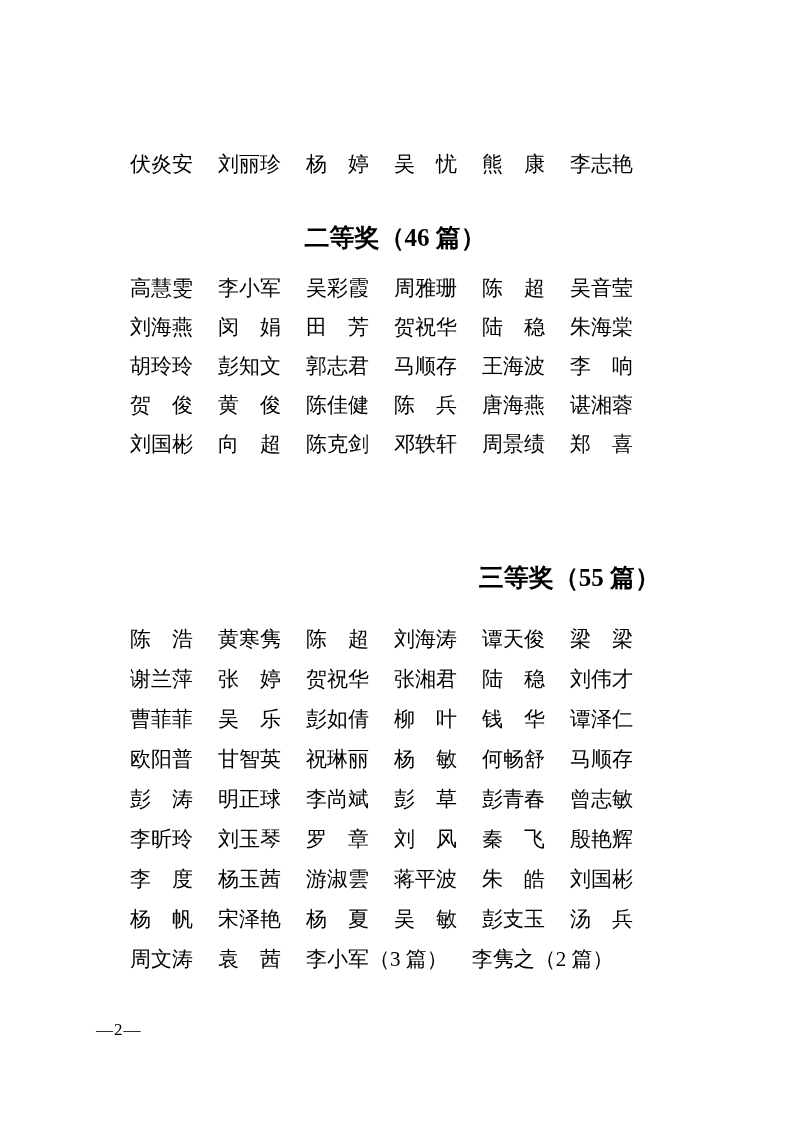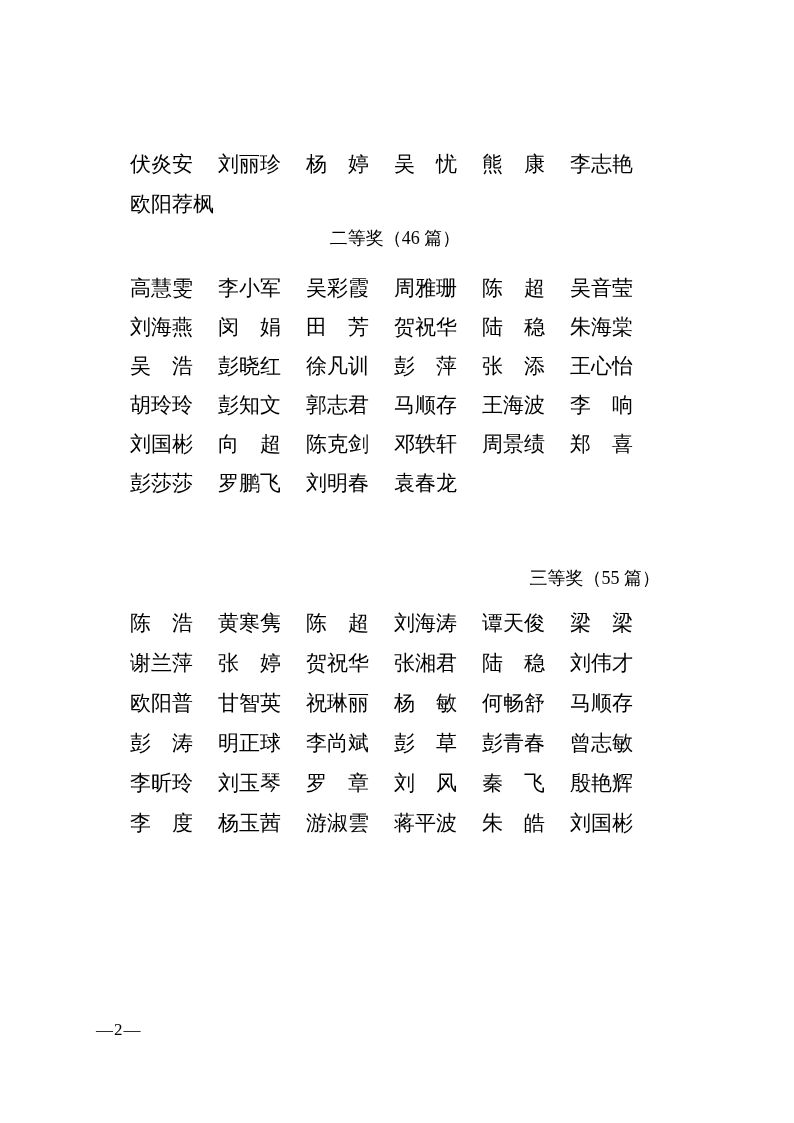--- a/index.html
+++ b/index.html
@@ -9,37 +9,37 @@
     height: 1123px;
     background: #ffffff;
     color: #000000;
     font-family: "Liberation Serif", serif;
     overflow: hidden;
     margin-top: 20px;
   }
   .group { position: absolute; left: 130px; width: 540px; }
   .g1 { top: 133px; }
   .g2 { top: 257px; }
-  .g3 { top: 592px; }
+  .g3 { top: 608px; }
   .name-row { display: flex; gap: 24px; align-items: flex-start; height: 39px; }
   .g1 .name-row, .g3 .name-row { height: 40px; }
   .name {
     display: inline-block;
     min-width: 64px;
     white-space: nowrap;
     font-size: 21px;
     line-height: 23px;
   }
   .heading {
     position: absolute;
     left: 130px;
     width: 530px;
     text-align: center;
-    font-weight: normal;
-    font-size: 18px;
+    font-weight: bold;
+    font-size: 25px;
     line-height: 24px;
   }
   .h1 { top: 206px; }
   .h2 { top: 546px; text-align: right; }
   .page-number {
     position: absolute;
     left: 96px;
     top: 1000px;
     font-size: 17px;
     letter-spacing: 1px;
@@ -54,24 +54,20 @@
 
   <div class="name-row">
 
       <span class="name">伏炎安</span>
         <span class="name">刘丽珍</span>
         <span class="name">杨　婷</span>
         <span class="name">吴　忧</span>
         <span class="name">熊　康</span>
         <span class="name">李志艳</span>
       </div>
-      <div class="name-row">
-
-      <span class="name">欧阳荐枫</span>
-      </div>
     </div>
 
   <div class="heading h1">二等奖（46 篇）</div>
 
   <div class="group g2">
 
   <div class="name-row">
 
       <span class="name">高慧雯</span>
         <span class="name">李小军</span>
@@ -84,52 +80,45 @@
 
       <span class="name">刘海燕</span>
         <span class="name">闵　娟</span>
         <span class="name">田　芳</span>
         <span class="name">贺祝华</span>
         <span class="name">陆　稳</span>
         <span class="name">朱海棠</span>
       </div>
       <div class="name-row">
 
-      <span class="name">吴　浩</span>
-        <span class="name">彭晓红</span>
-        <span class="name">徐凡训</span>
-        <span class="name">彭　萍</span>
-        <span class="name">张　添</span>
-        <span class="name">王心怡</span>
-      </div>
-      <div class="name-row">
-
       <span class="name">胡玲玲</span>
         <span class="name">彭知文</span>
         <span class="name">郭志君</span>
         <span class="name">马顺存</span>
         <span class="name">王海波</span>
         <span class="name">李　响</span>
       </div>
       <div class="name-row">
 
+      <span class="name">贺　俊</span>
+        <span class="name">黄　俊</span>
+        <span class="name">陈佳健</span>
+        <span class="name">陈　兵</span>
+        <span class="name">唐海燕</span>
+        <span class="name">谌湘蓉</span>
+      </div>
+      <div class="name-row">
+
       <span class="name">刘国彬</span>
         <span class="name">向　超</span>
         <span class="name">陈克剑</span>
         <span class="name">邓轶轩</span>
         <span class="name">周景绩</span>
         <span class="name">郑　喜</span>
       </div>
-      <div class="name-row">
-
-      <span class="name">彭莎莎</span>
-        <span class="name">罗鹏飞</span>
-        <span class="name">刘明春</span>
-        <span class="name">袁春龙</span>
-      </div>
     </div>
 
   <div class="heading h2">三等奖（55 篇）</div>
 
   <div class="group g3">
 
   <div class="name-row">
 
       <span class="name">陈　浩</span>
         <span class="name">黄寒隽</span>
@@ -142,20 +131,29 @@
 
       <span class="name">谢兰萍</span>
         <span class="name">张　婷</span>
         <span class="name">贺祝华</span>
         <span class="name">张湘君</span>
         <span class="name">陆　稳</span>
         <span class="name">刘伟才</span>
       </div>
       <div class="name-row">
 
+      <span class="name">曹菲菲</span>
+        <span class="name">吴　乐</span>
+        <span class="name">彭如倩</span>
+        <span class="name">柳　叶</span>
+        <span class="name">钱　华</span>
+        <span class="name">谭泽仁</span>
+      </div>
+      <div class="name-row">
+
       <span class="name">欧阳普</span>
         <span class="name">甘智英</span>
         <span class="name">祝琳丽</span>
         <span class="name">杨　敏</span>
         <span class="name">何畅舒</span>
         <span class="name">马顺存</span>
       </div>
       <div class="name-row">
 
       <span class="name">彭　涛</span>
@@ -176,17 +174,33 @@
       </div>
       <div class="name-row">
 
       <span class="name">李　度</span>
         <span class="name">杨玉茜</span>
         <span class="name">游淑雲</span>
         <span class="name">蒋平波</span>
         <span class="name">朱　皓</span>
         <span class="name">刘国彬</span>
       </div>
+      <div class="name-row">
+
+      <span class="name">杨　帆</span>
+        <span class="name">宋泽艳</span>
+        <span class="name">杨　夏</span>
+        <span class="name">吴　敏</span>
+        <span class="name">彭支玉</span>
+        <span class="name">汤　兵</span>
+      </div>
+      <div class="name-row">
+
+      <span class="name">周文涛</span>
+        <span class="name">袁　茜</span>
+        <span class="name">李小军（3 篇）</span>
+        <span class="name">李隽之（2 篇）</span>
+      </div>
     </div>
 
   <div class="page-number">—2—</div>
 
 </div>
 
 </body></html>

